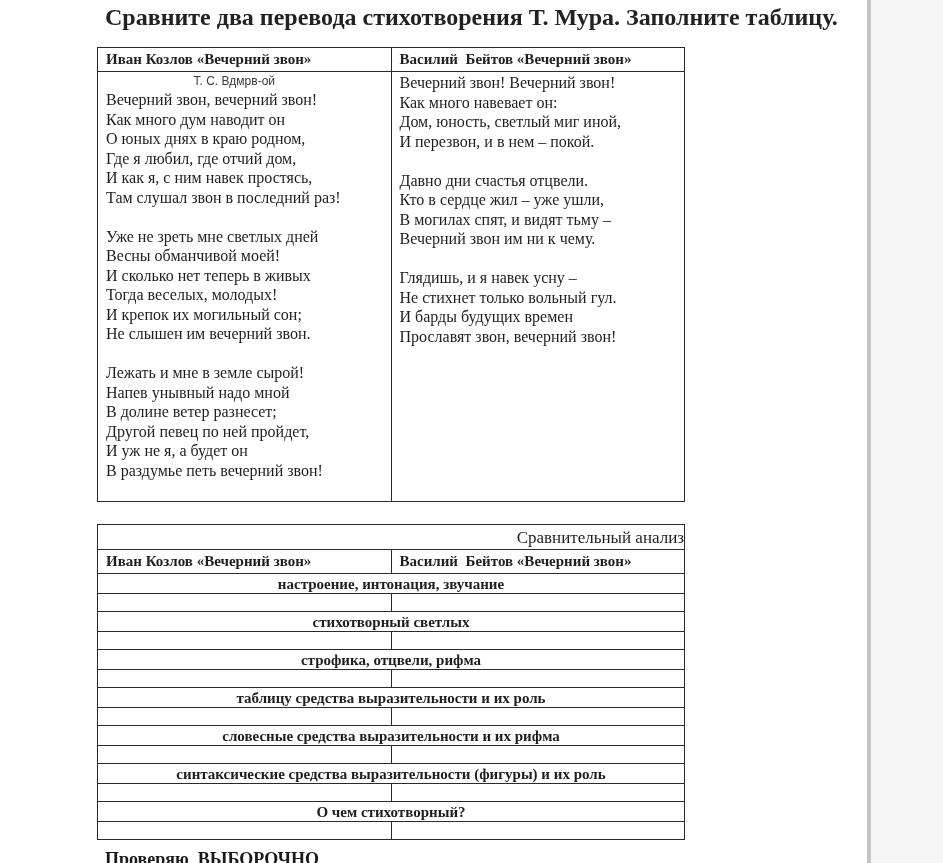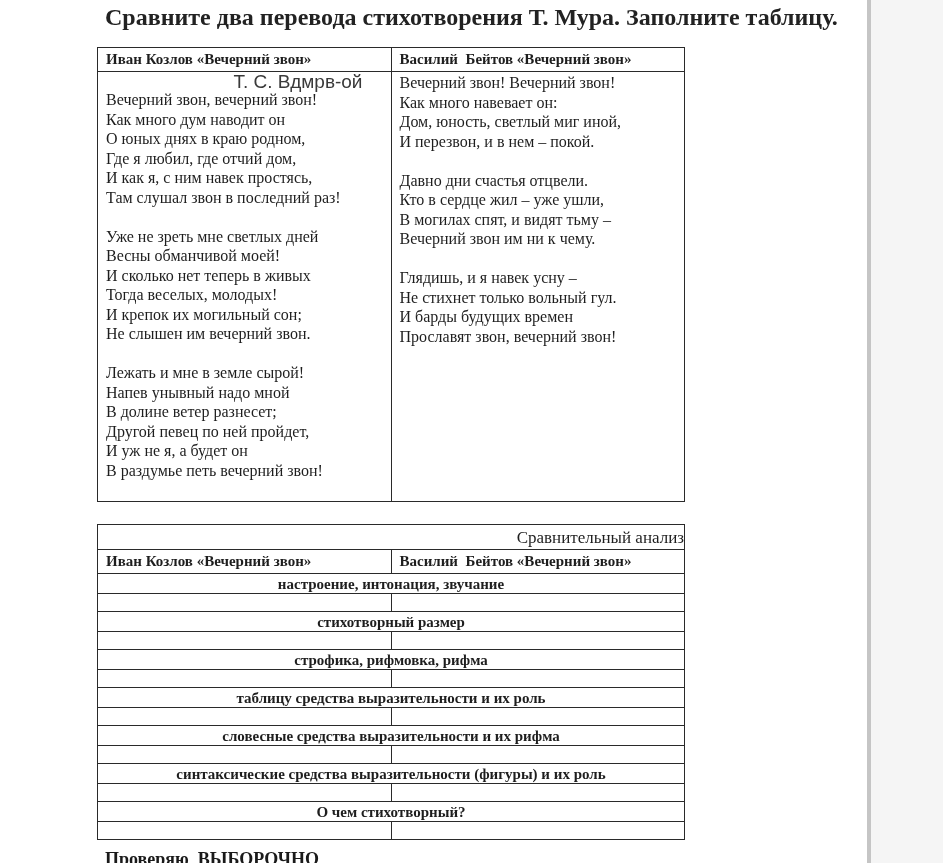--- a/index.html
+++ b/index.html
@@ -31,22 +31,22 @@
     padding:2px 8px; height:23px;
     white-space:pre-wrap; vertical-align:middle;
   }
   .poem-cell {
     vertical-align:top; height:430px;
     padding:1px 8px 0 8px;
     font-size:16px; line-height:19.5px;
   }
   .attribution {
     font-family:"Liberation Sans", sans-serif;
-    font-size:19px; line-height:17px;
-    text-align:right; padding-right:20px;
+    font-size:12px; line-height:17px;
+    text-align:center; padding-right:20px;
     color:#3a3a3a;
   }
   .poem-text { white-space:pre-line; }
 
   
   .analysis-table { margin-top:22px; }
   .analysis-title-cell {
     text-align:right; font-size:17px; line-height:23px;
     height:25px; vertical-align:middle;
   }
@@ -139,28 +139,28 @@
     </tbody>
       <tbody id="analysis-rows">
         <tr>
           <td colspan="2" class="cat-cell">настроение, интонация, звучание</td>
         </tr>
         <tr>
           <td class="empty-cell"></td>
           <td class="empty-cell"></td>
         </tr>
         <tr>
-          <td colspan="2" class="cat-cell">стихотворный размер</td>
-        </tr>
-        <tr>
-          <td class="empty-cell"></td>
-          <td class="empty-cell"></td>
-        </tr>
-        <tr>
-          <td colspan="2" class="cat-cell">строфика, рифмовка, рифма</td>
+          <td colspan="2" class="cat-cell">стихотворный светлых</td>
+        </tr>
+        <tr>
+          <td class="empty-cell"></td>
+          <td class="empty-cell"></td>
+        </tr>
+        <tr>
+          <td colspan="2" class="cat-cell">строфика, отцвели, рифма</td>
         </tr>
         <tr>
           <td class="empty-cell"></td>
           <td class="empty-cell"></td>
         </tr>
         <tr>
           <td colspan="2" class="cat-cell">таблицу средства выразительности и их роль</td>
         </tr>
         <tr>
           <td class="empty-cell"></td>

